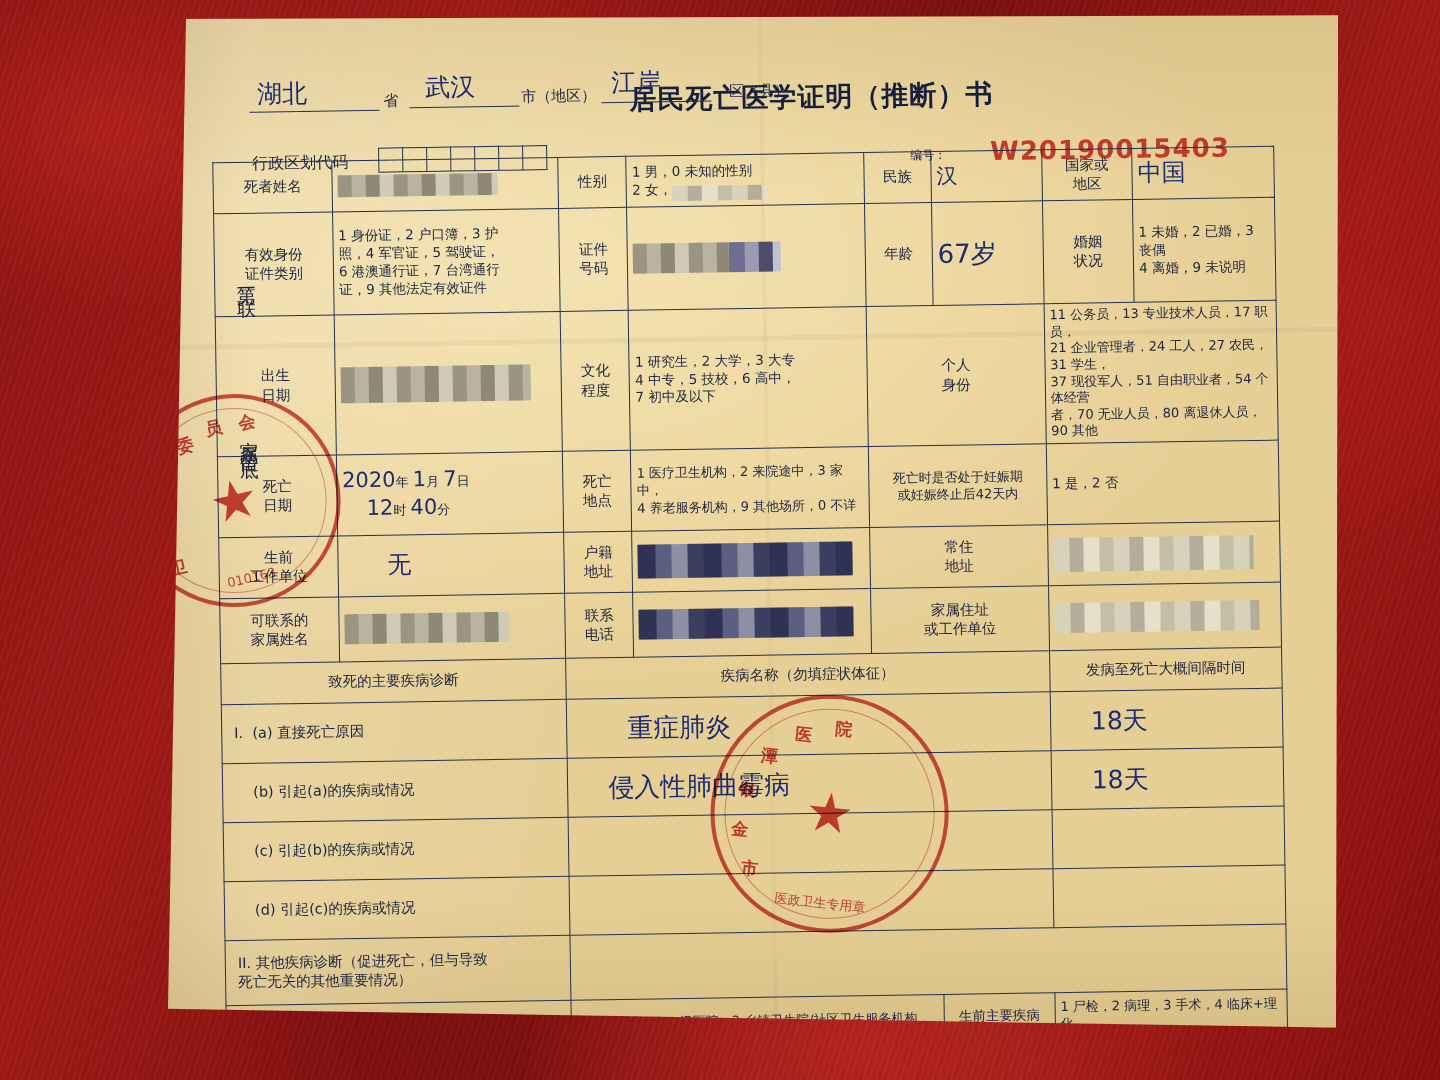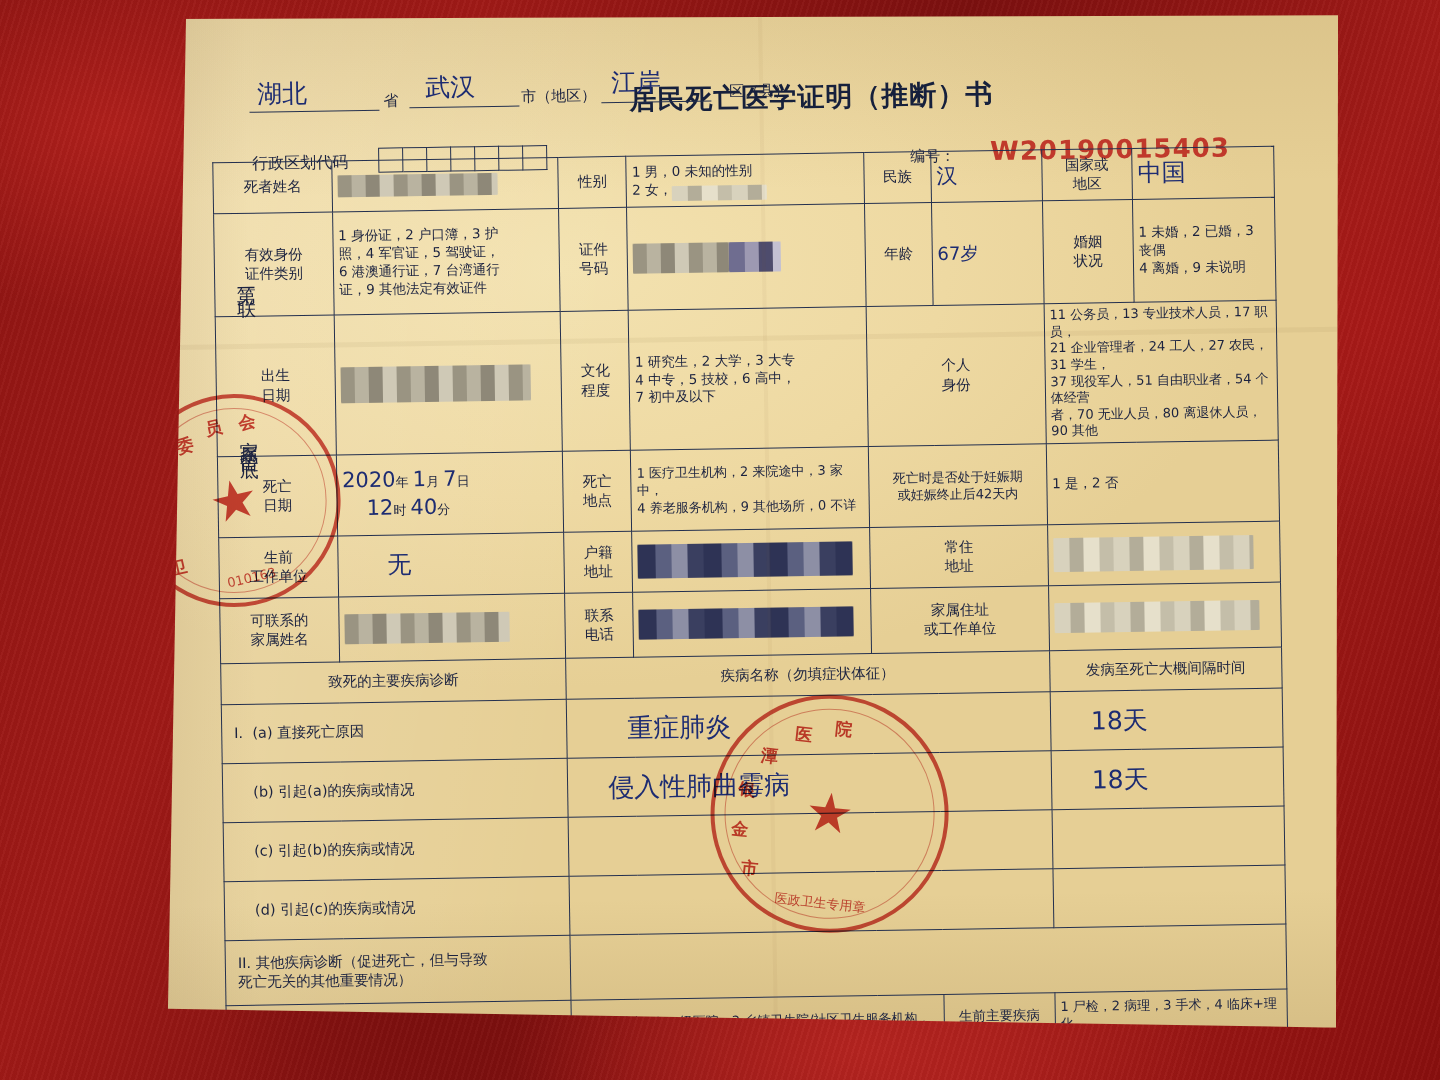--- a/index.html
+++ b/index.html
@@ -55,21 +55,21 @@
   }
   .blankline{
     position:absolute;border-bottom:1.5px solid #24304f;
   }
   .smalllbl{position:absolute;font-size:15px;color:#1c2340;}
   .codeline{position:absolute;left:2px;top:88px;font-size:16px;letter-spacing:0px;}
   .codeboxes{position:absolute;left:128px;top:84px;display:flex;}
   .codeboxes i{display:block;width:23px;height:23px;border:1.4px solid #24304f;border-left:none;font-style:normal;}
   .codeboxes i:first-child{border-left:1.4px solid #24304f;}
   .serial{
-    position:absolute;left:660px;top:92px;font-size:15px;
+    position:absolute;left:660px;top:92px;font-size:12px;
   }
   .serialno{
     font-family:"DejaVu Sans",sans-serif;
     color:#c0392b;font-size:26px;font-weight:bold;letter-spacing:1px;
     position:absolute;left:740px;top:82px;
   }
   
   table.form{
     position:absolute;left:72px;top:148px;width:1062px;
     border-collapse:collapse;
@@ -220,21 +220,21 @@
 照，4 军官证，5 驾驶证，
 6 港澳通行证，7 台湾通行
 证，9 其他法定有效证件</td>
       <td class="lbl" style="white-space:pre-line;">证件
 号码</td>
       <td>
         <span class="mask" style="width:96px;height:30px;"></span><span class="mask blue" style="width:52px;height:30px;"></span>
       </td>
       <td class="lbl">年龄</td>
       <td>
-        <span class="hwbig" style="font-size:18px;">67岁</span>
+        <span class="hwbig" style="font-size:26px;">67岁</span>
       </td>
       <td class="lbl" style="white-space:pre-line;">婚姻
 状况</td>
       <td style="font-size:13.5px;white-space:pre-line;">1 未婚，2 已婚，3 丧偶
 4 离婚，9 未说明</td>
     </tr>
 
     <tr>
       <td class="lbl" style="height:84px;white-space:pre-line;">出生
 日期</td>

